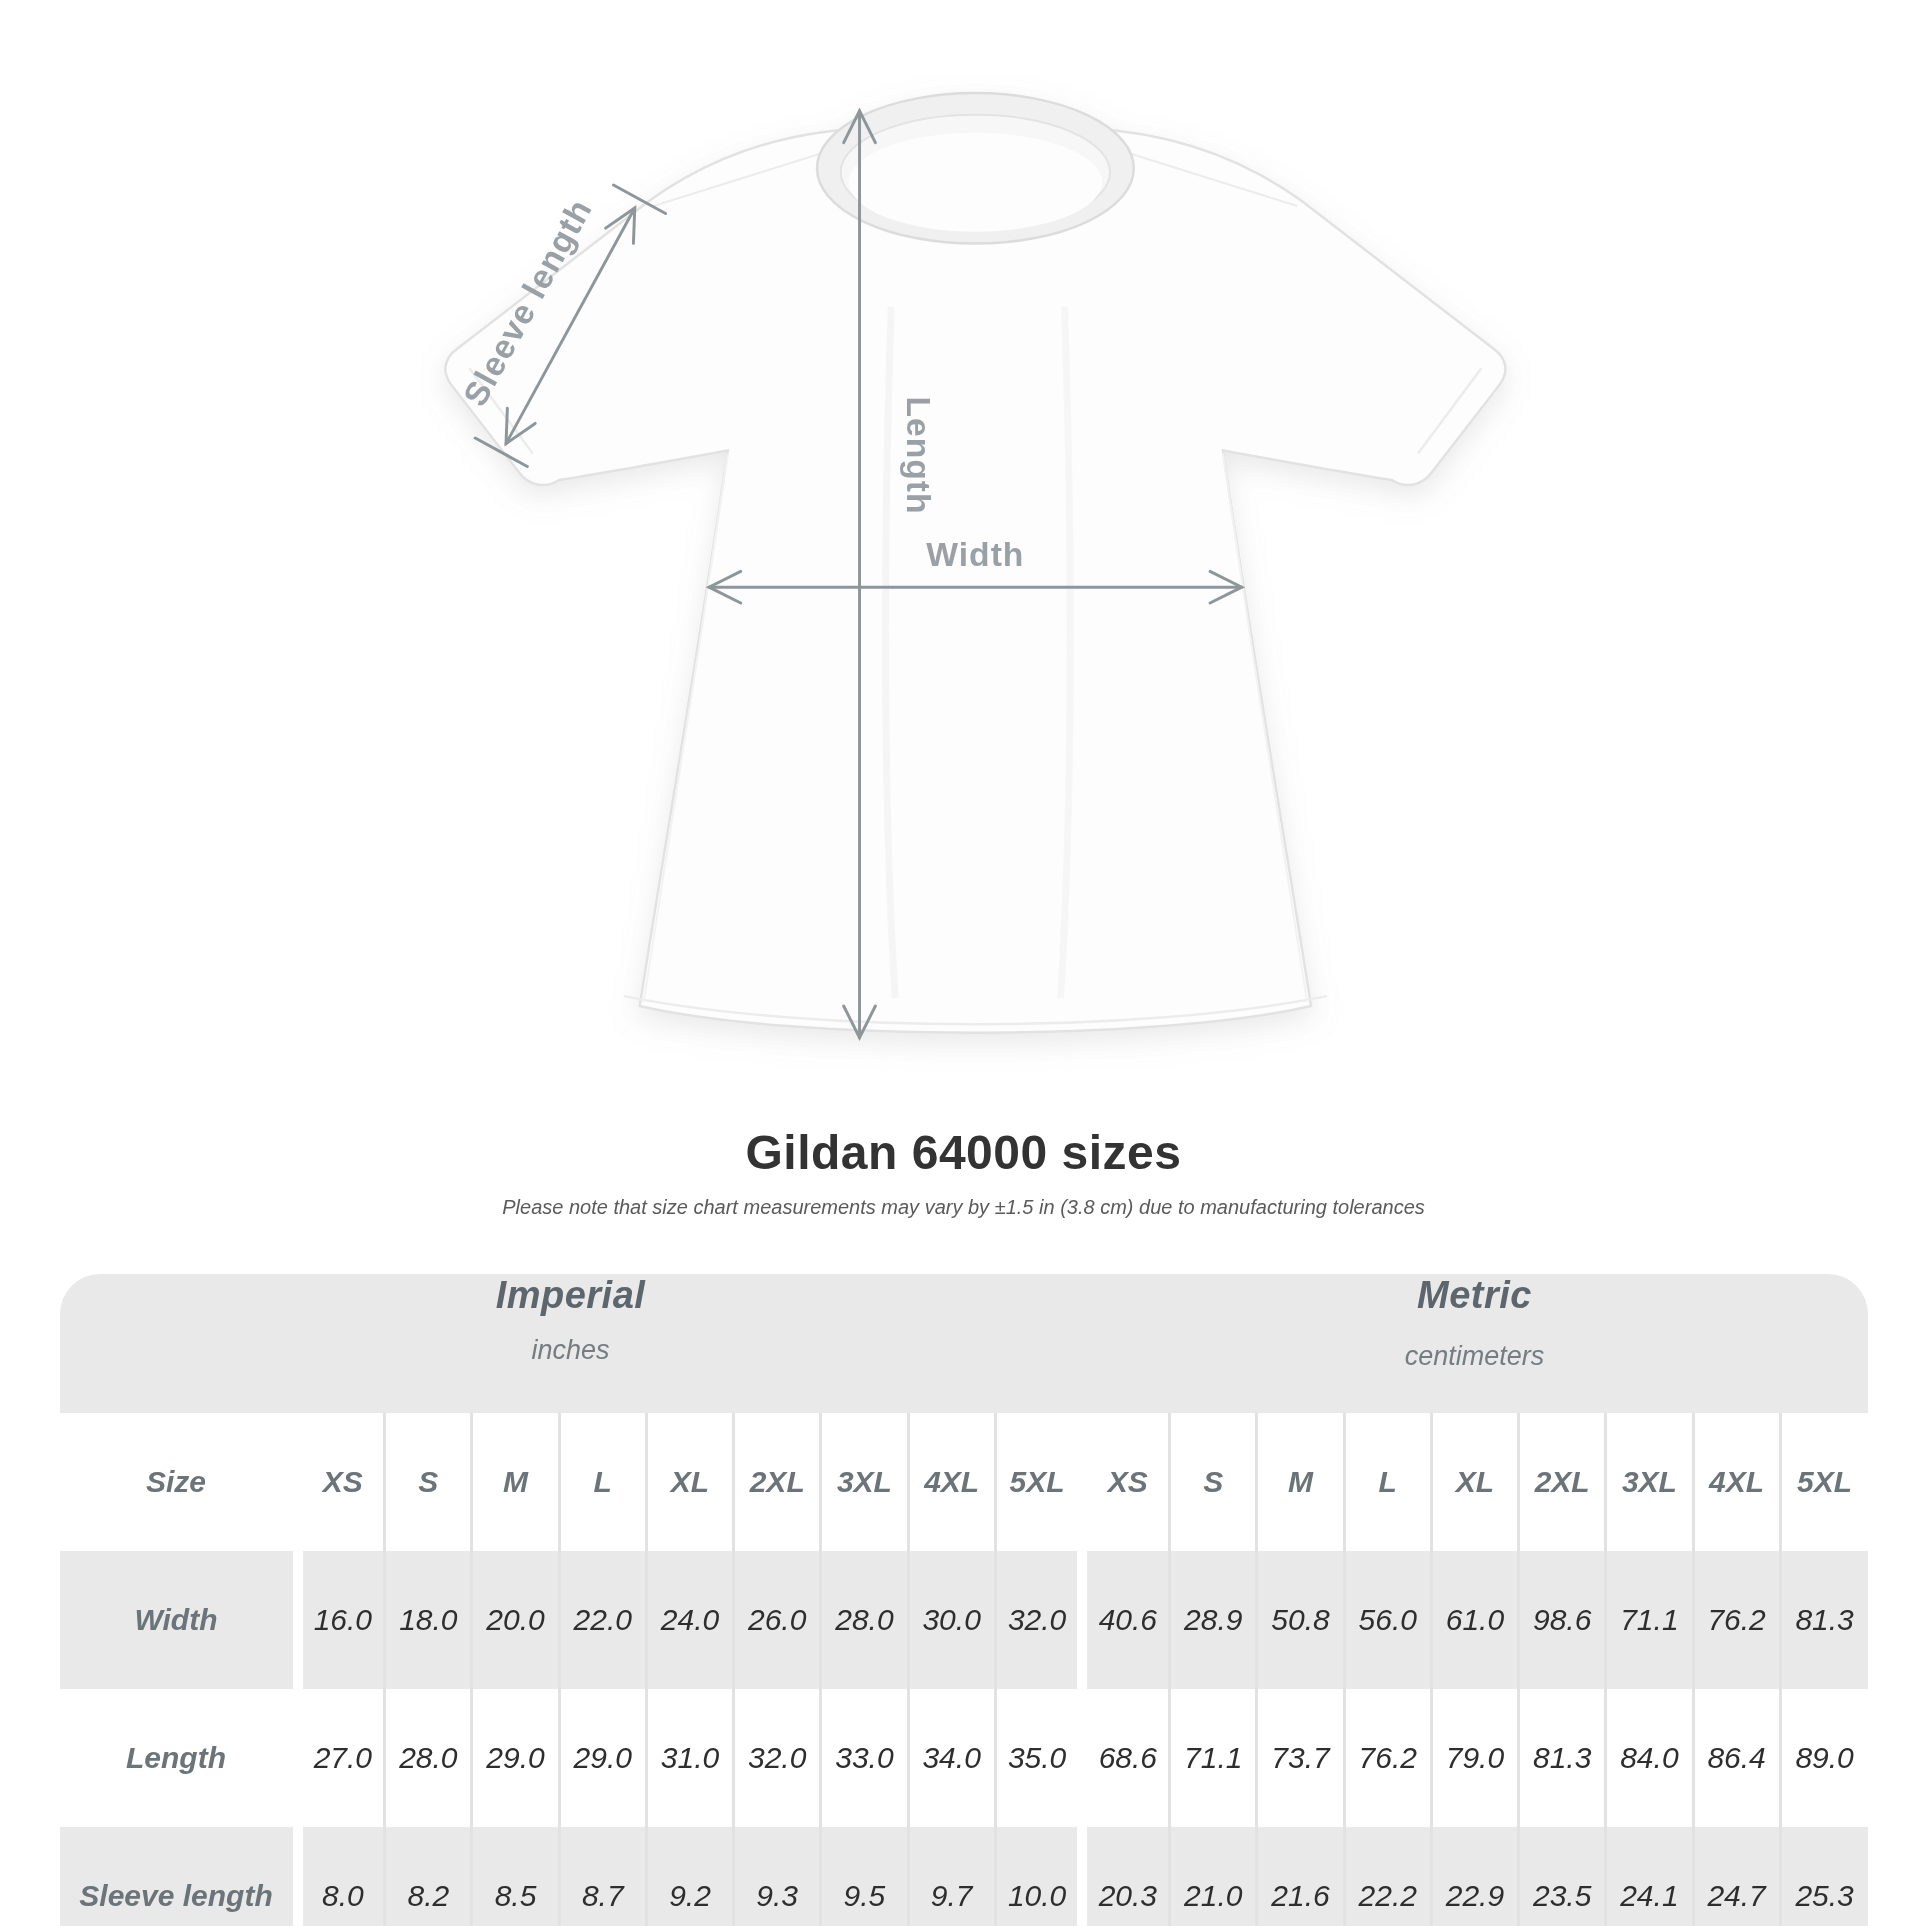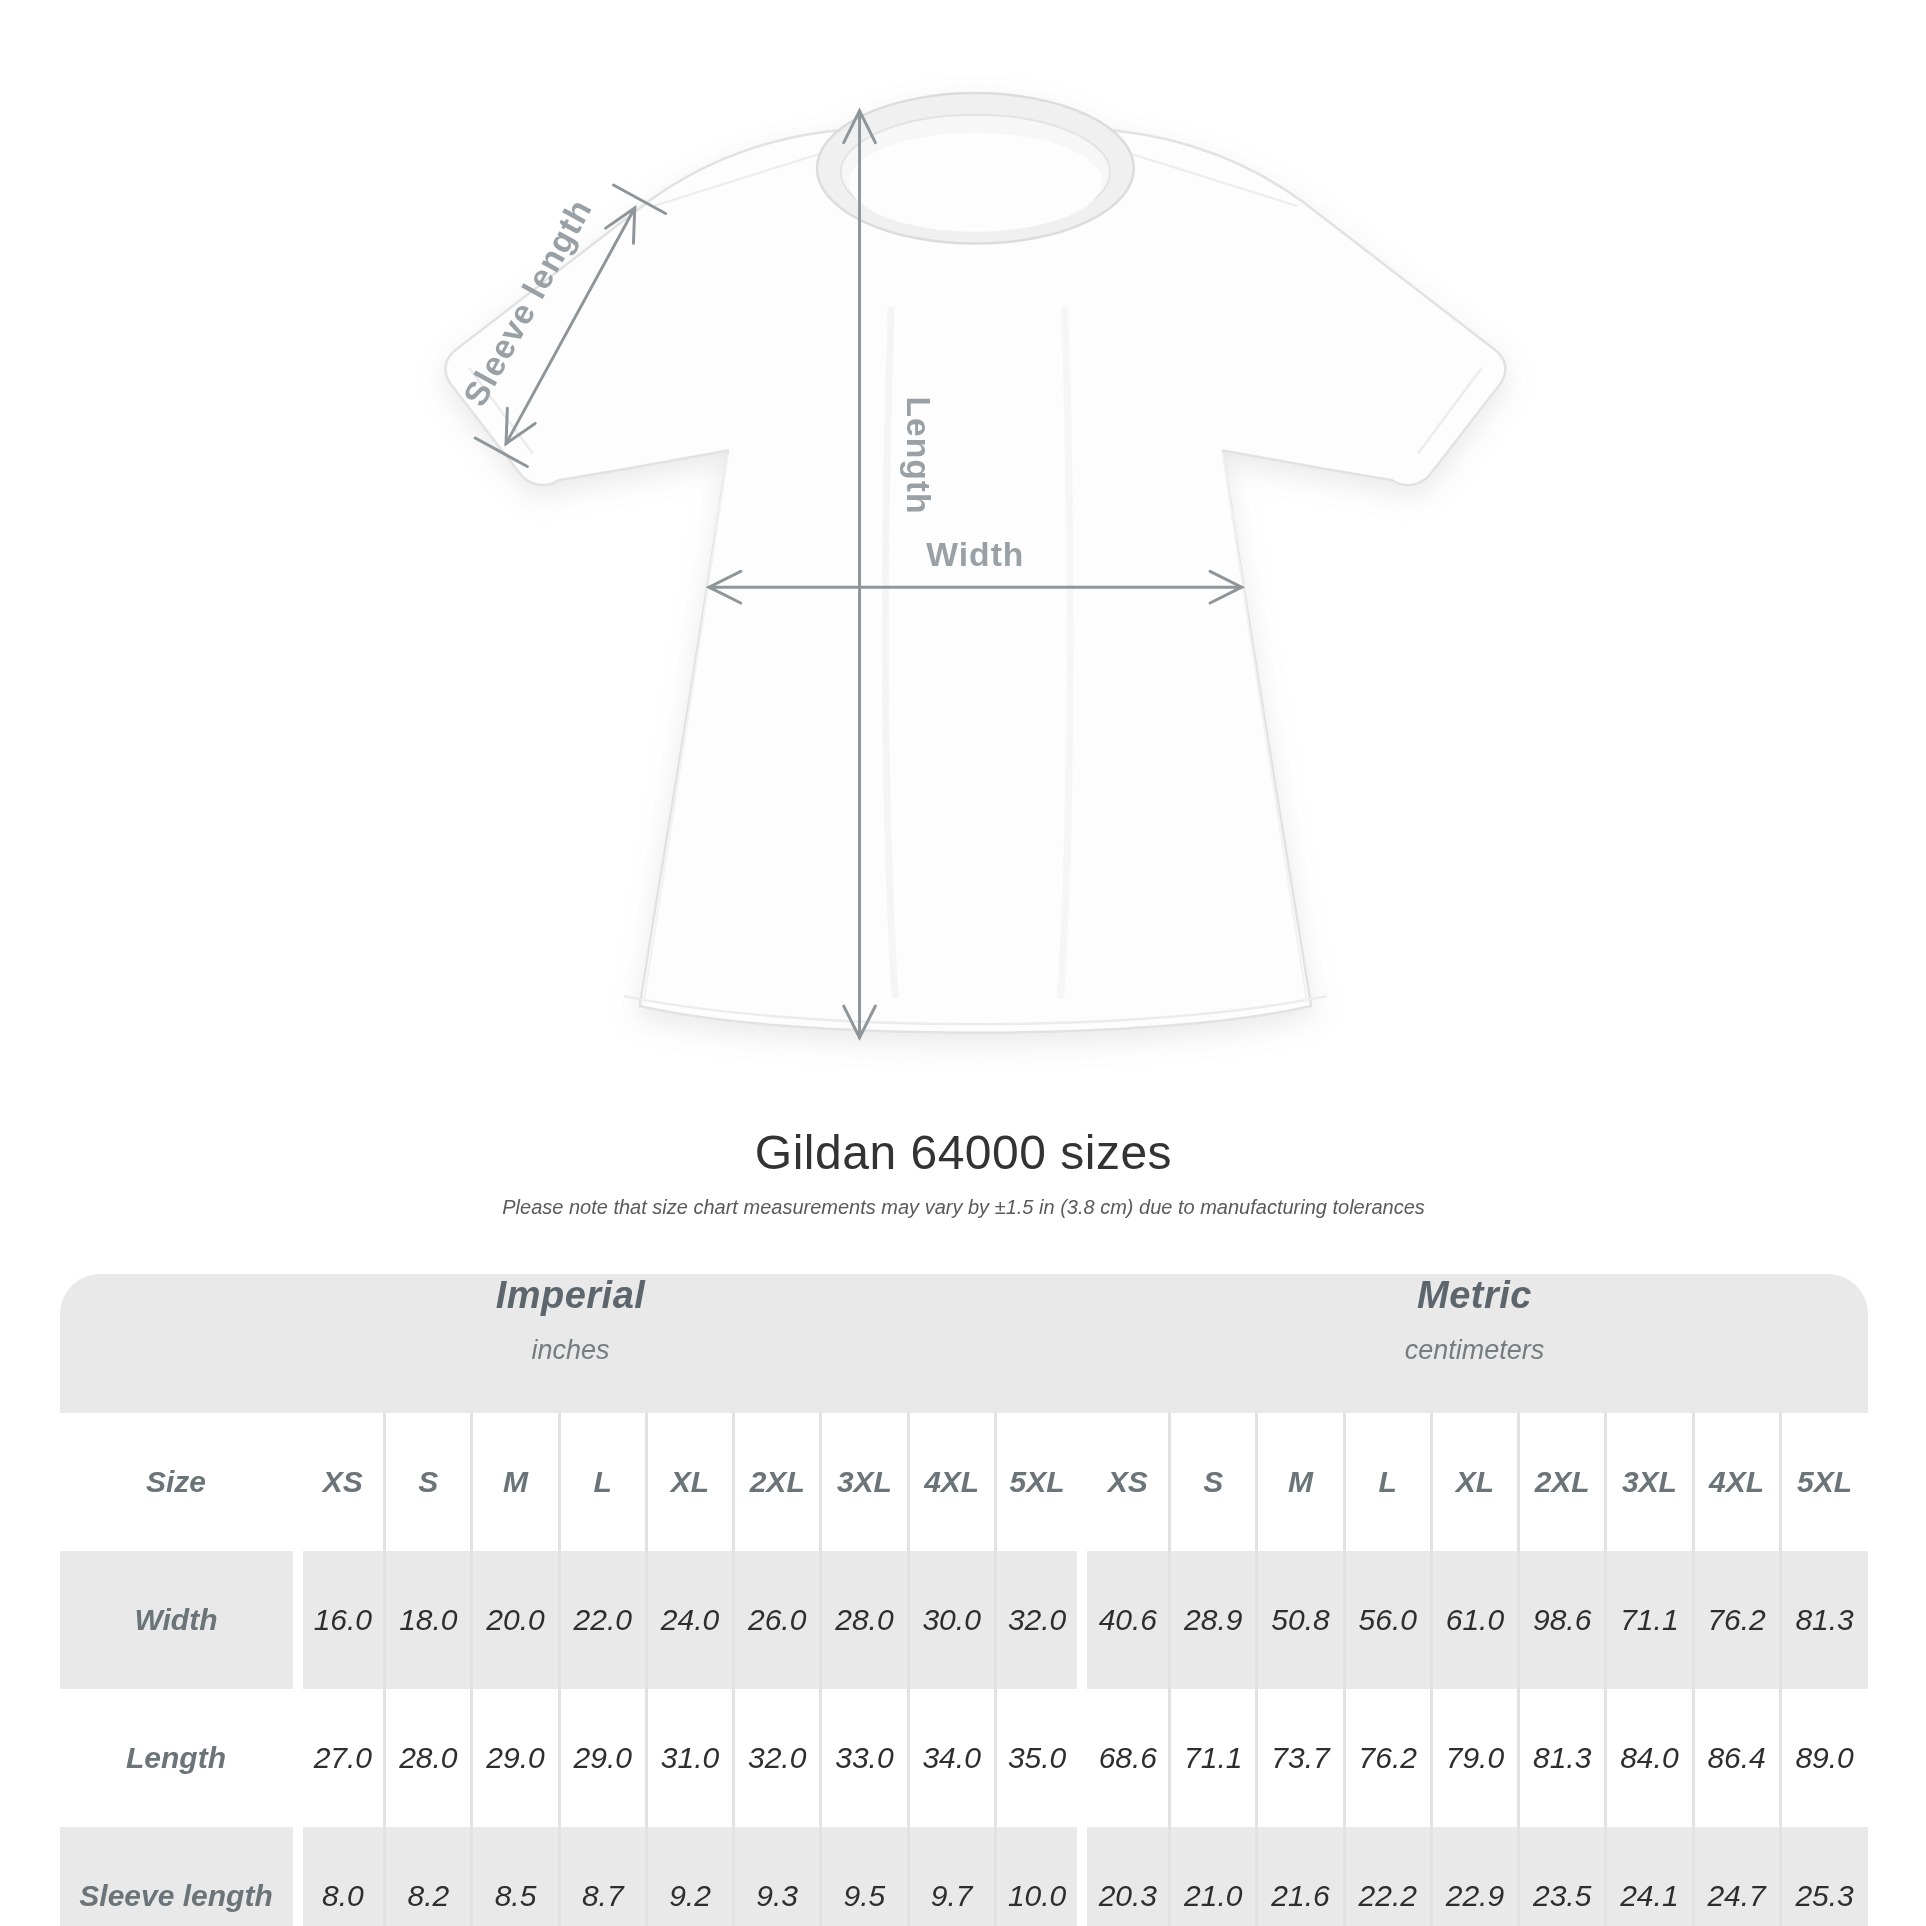--- a/index.html
+++ b/index.html
@@ -9,32 +9,32 @@
     -webkit-font-smoothing:antialiased;
   }
   :root{
     --shade:#e9e9e9; --divider:#e2e2e2; --value:#2e2e2e; --label:#6b7478;
     --ann:#9aa1a6; --arrow:#8f969a; --title:#333333; --sub:#5a5a5a;
     --sectitle:#5c666c; --secsub:#757d80;
   }
   .diagram-wrap{width:1927px;height:1109px;position:relative;}
   .headline{ text-align:center; }
   .headline h1{
-    margin:16px 0 0 0; font-size:48px; font-weight:normal; color:var(--title); letter-spacing:0.5px;
+    margin:16px 0 0 0; font-size:48px; font-weight:bold; color:var(--title); letter-spacing:0.5px;
   }
   .headline p{
     margin:16px 0 0 0; font-size:20px; font-style:italic; color:var(--sub);
   }
   .card{
     width:1808px; margin:55px auto 0 auto; border-radius:40px; overflow:hidden; background:#ffffff;
   }
   .band{display:flex; height:139px; background:var(--shade);}
   .band-half{display:flex; flex-direction:column; align-items:center; justify-content:flex-start;}
   .band-half.imperial{width:1022px;}
-  .band-half.metric{width:786px;}
+  .band-half.metric{width:786px;gap:6px;}
   .band-title{font-size:38px; font-weight:bold; font-style:italic; color:var(--sectitle); letter-spacing:0.5px;}
   .band-sub{font-size:27px; font-style:italic; color:var(--secsub); margin-top:18px;}
   table.size-table{
     width:1808px; table-layout:fixed; border-collapse:collapse; border-spacing:0;
   }
   table.size-table col.label-col{width:238px;}
   table.size-table tr{height:138px;font-style:italic;}
   table.size-table th, table.size-table td{
     padding:0; text-align:center; vertical-align:middle; box-sizing:border-box;
     font-size:30px; background:#ffffff;

